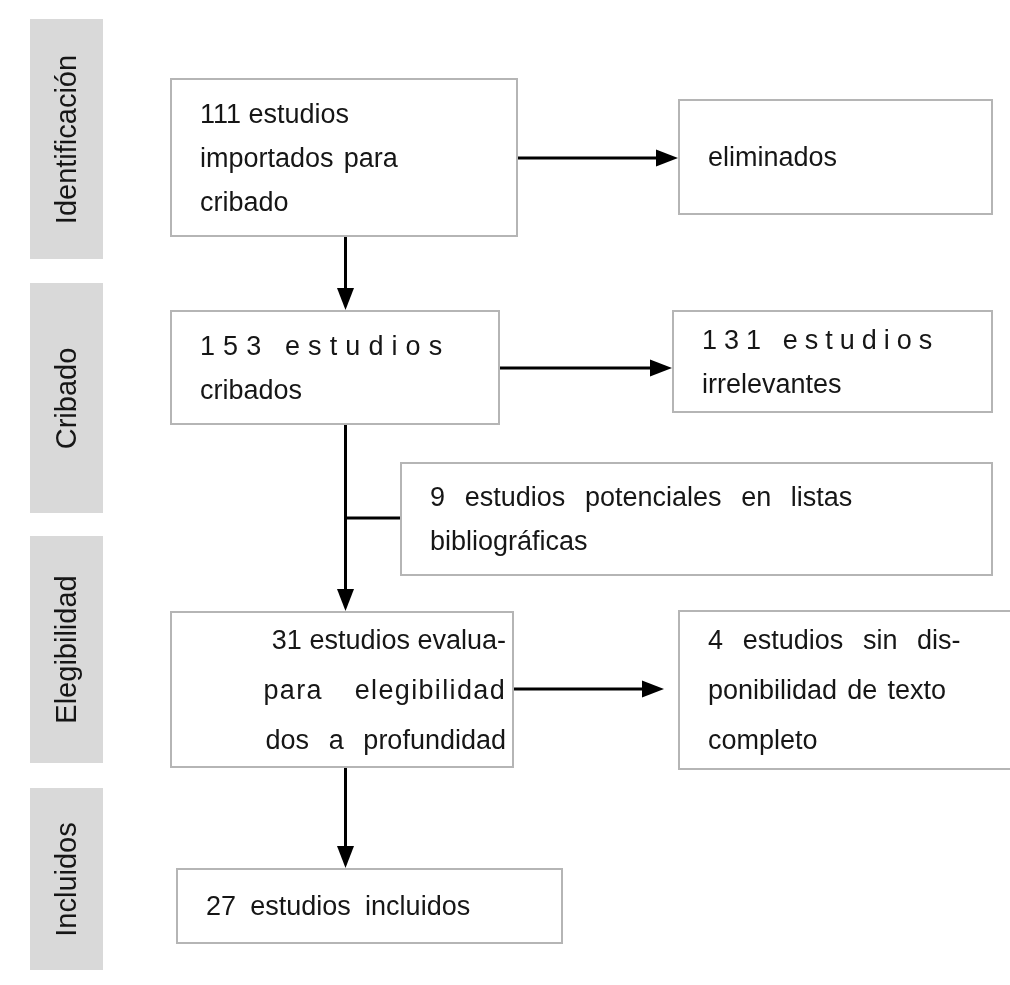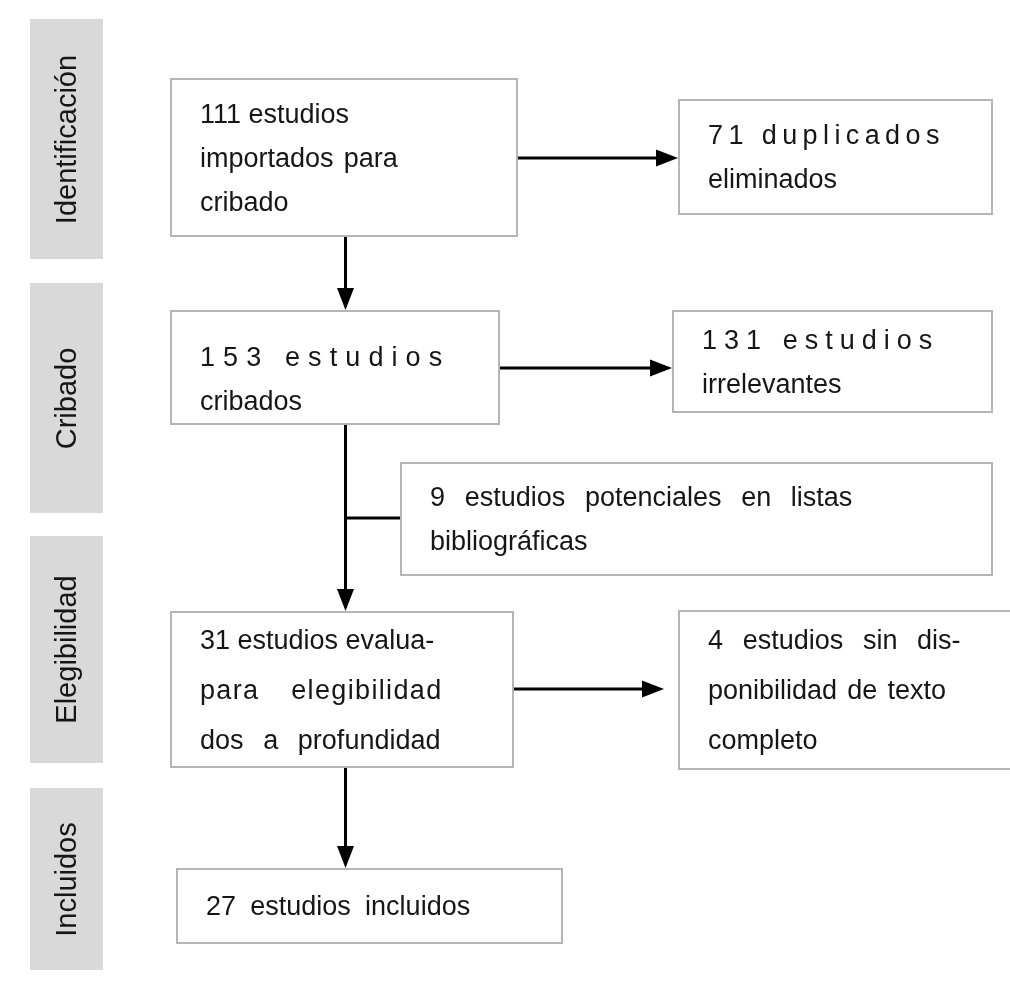--- a/index.html
+++ b/index.html
@@ -48,24 +48,24 @@
   .ls-20 { letter-spacing: .20em; }
   .ls-26 { letter-spacing: .26em; }
   .ls-30 { letter-spacing: .30em; }
   .ws-sm { word-spacing: .10em; }
   .ws-md { word-spacing: .25em; }
   .ws-lg { word-spacing: .45em; }
   .ws-xl { word-spacing: .85em; letter-spacing: .05em; }
   
   .box-imported     { left: 170px; top:  78px; width: 348px; height: 159px; }
   .box-duplicates   { left: 678px; top:  99px; width: 315px; height: 116px; }
-  .box-screened     { left: 170px; top: 310px; width: 330px; height: 115px; justify-content: flex-end; }
+  .box-screened     { left: 170px; top: 310px; width: 330px; height: 115px; }
   .box-irrelevant   { left: 672px; top: 310px; width: 321px; height: 103px; }
   .box-potential    { left: 400px; top: 462px; width: 593px; height: 114px; }
-  .box-eligibility  { left: 170px; top: 611px; width: 344px; height: 157px; }
+  .box-eligibility  { left: 170px; top: 611px; width: 344px; height: 157px; text-align: right; }
   .box-no-fulltext  { left: 678px; top: 610px; width: 370px; height: 160px; }
   .box-included     { left: 176px; top: 868px; width: 387px; height: 76px; }
   
   .stage {
     position: absolute;
     left: 30px;
     width: 73px;
     background: #d9d9d9;
     display: flex;
     align-items: center;
@@ -130,21 +130,20 @@
     <span>Incluidos</span>
   </div>
 
   <div class="box box-imported">
     <div class="line">111 estudios</div>
     <div class="line ws-sm">importados para</div>
     <div class="line">cribado</div>
   </div>
 
   <div class="box box-duplicates">
-    <div class="line ls-20">71 duplicados</div>
     <div class="line">eliminados</div>
   </div>
 
   <div class="box box-screened">
     <div class="line ls-30">153 estudios</div>
     <div class="line">cribados</div>
   </div>
 
   <div class="box box-irrelevant">
     <div class="line ls-26">131 estudios</div>

